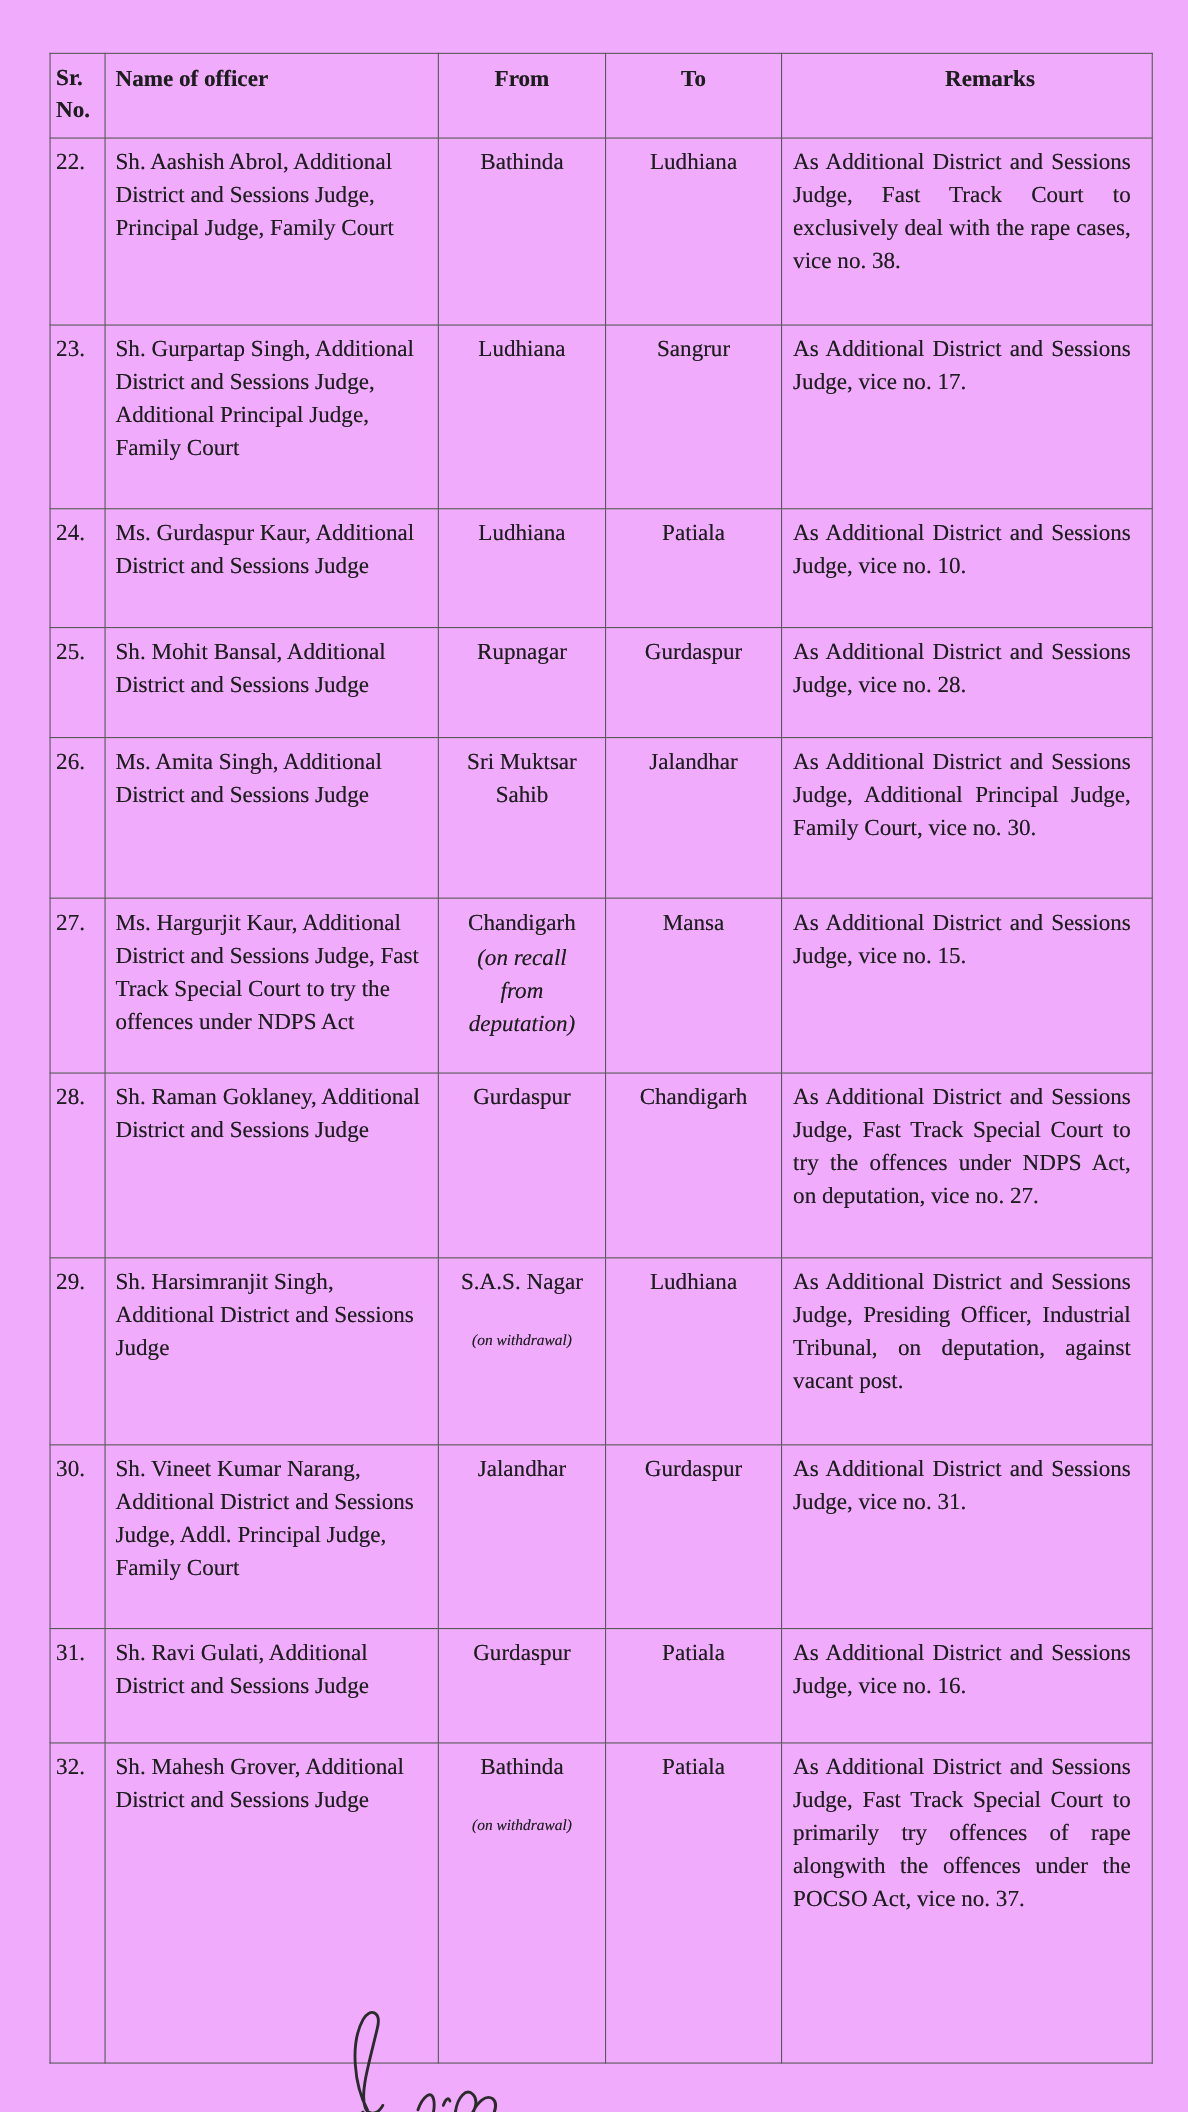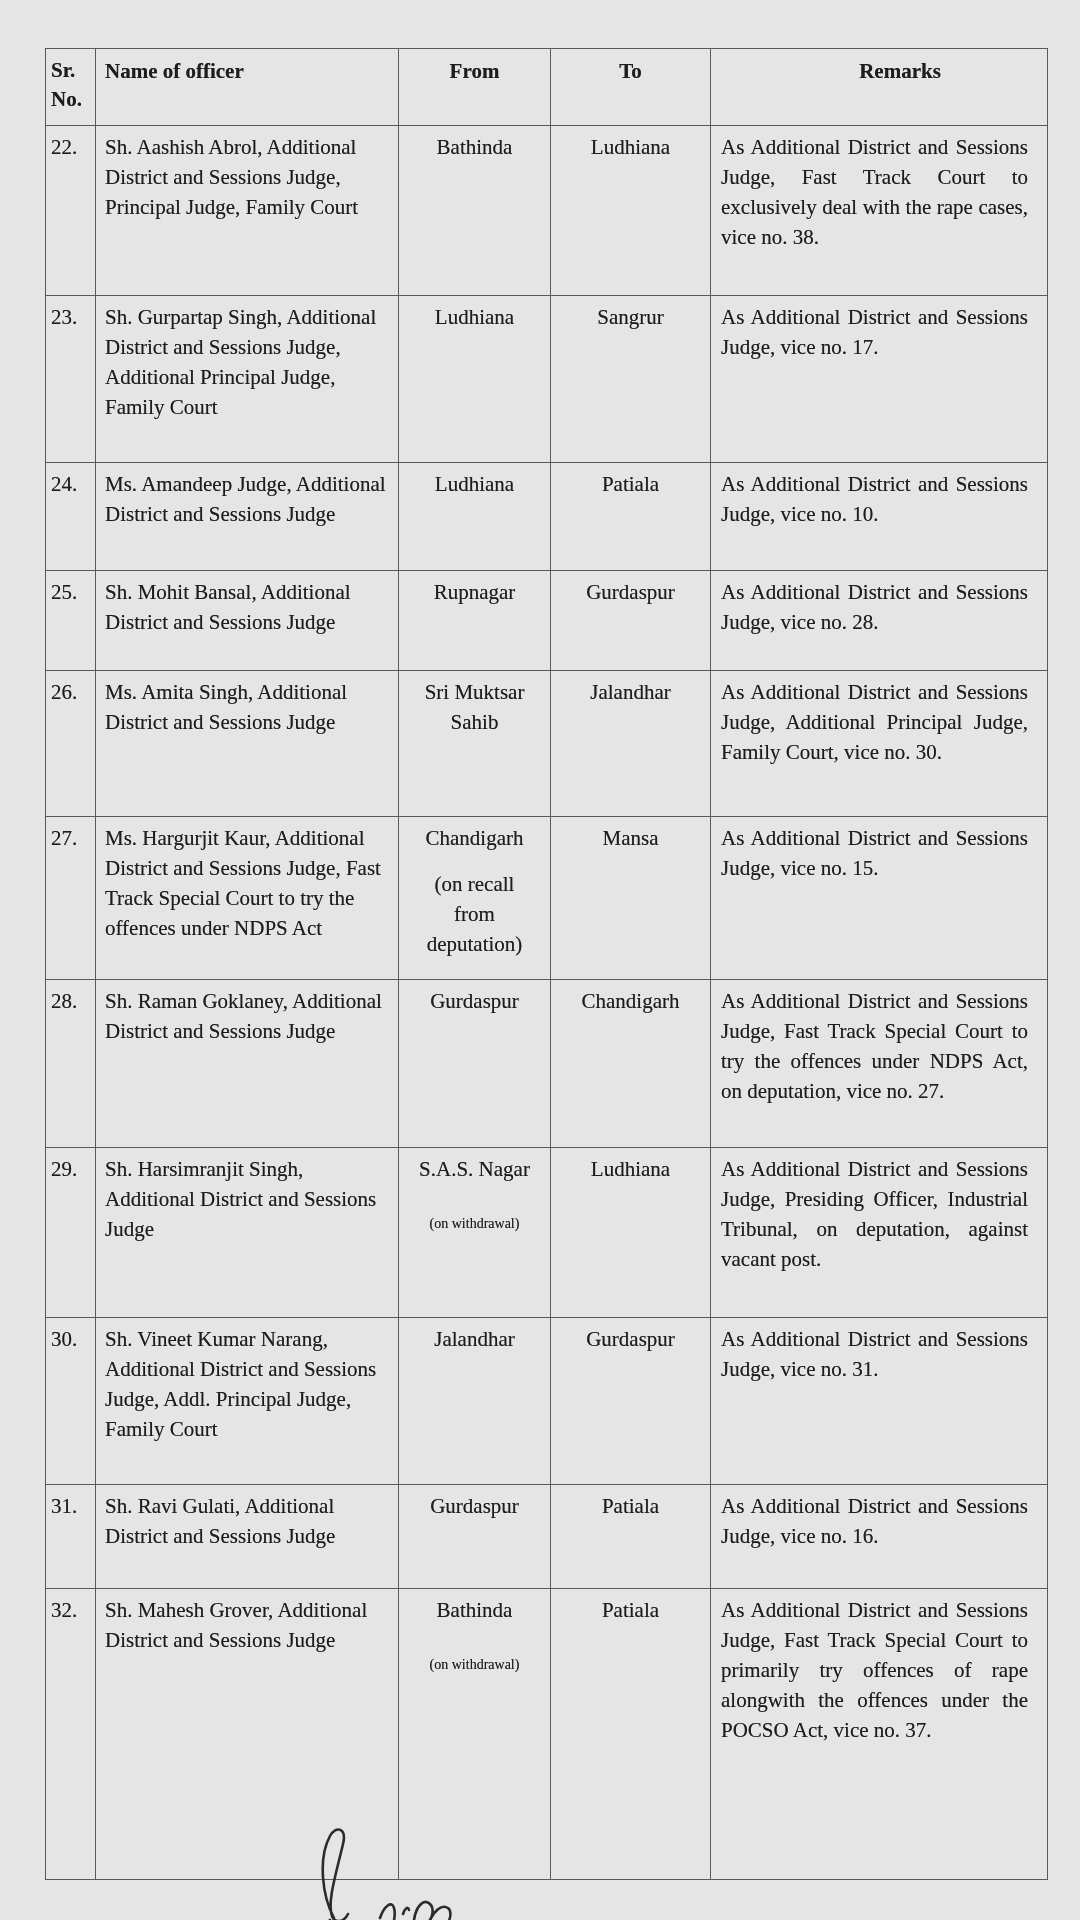--- a/index.html
+++ b/index.html
@@ -11,21 +11,21 @@
     width: 1080px;
     height: 1920px;
     overflow: hidden;
     position: relative;
     font-family: "Liberation Serif", "DejaVu Serif", serif;
     color: #1d1d1d;
   }
   .sheet {
     position: absolute;
     inset: 0;
-    background: #e5e5e5;
+    background: #f0abfc;
   }
   table.transfer-table {
     position: absolute;
     left: 45px;
     top: 48px;
     width: 1002px;
     border-collapse: collapse;
     table-layout: fixed;
   }
   col.c-sr      { width: 50px; }
@@ -51,21 +51,22 @@
   .th-remarks { text-align: center; padding-left: 43px; }
 
   .cell-sr      { padding: 6px 2px 4px 5px; }
   .cell-name    { padding: 6px 10px 4px 9px; }
   .cell-from    { padding: 6px 6px 4px 6px; text-align: center; }
   .cell-to      { padding: 6px 6px 4px 6px; text-align: center; }
   .cell-remarks { padding: 6px 19px 4px 10px; text-align: justify; }
 
   .from-note {
     max-width: 108px;
-    margin: 16px auto;
+    margin: 2px auto;
+    font-style: italic;
   }
   .from-note.gap {
     margin-top: 26px;
     font-size: 14px;
     line-height: 27px;
   }
 
   .signature {
     position: absolute;
     left: 272px;
@@ -111,21 +112,21 @@
           <td class="cell-sr">23.</td>
           <td class="cell-name">Sh. Gurpartap Singh, Additional District and Sessions Judge, Additional Principal Judge, Family Court</td>
           <td class="cell-from">
             <div>Ludhiana</div>
           </td>
           <td class="cell-to">Sangrur</td>
           <td class="cell-remarks">As Additional District and Sessions Judge, vice no. 17.</td>
         </tr>
         <tr style="height: 108px;">
           <td class="cell-sr">24.</td>
-          <td class="cell-name">Ms. Amandeep Judge, Additional District and Sessions Judge</td>
+          <td class="cell-name">Ms. Gurdaspur Kaur, Additional District and Sessions Judge</td>
           <td class="cell-from">
             <div>Ludhiana</div>
           </td>
           <td class="cell-to">Patiala</td>
           <td class="cell-remarks">As Additional District and Sessions Judge, vice no. 10.</td>
         </tr>
         <tr style="height: 100px; margin-left: 20px;">
           <td class="cell-sr">25.</td>
           <td class="cell-name">Sh. Mohit Bansal, Additional District and Sessions Judge</td>
           <td class="cell-from">

